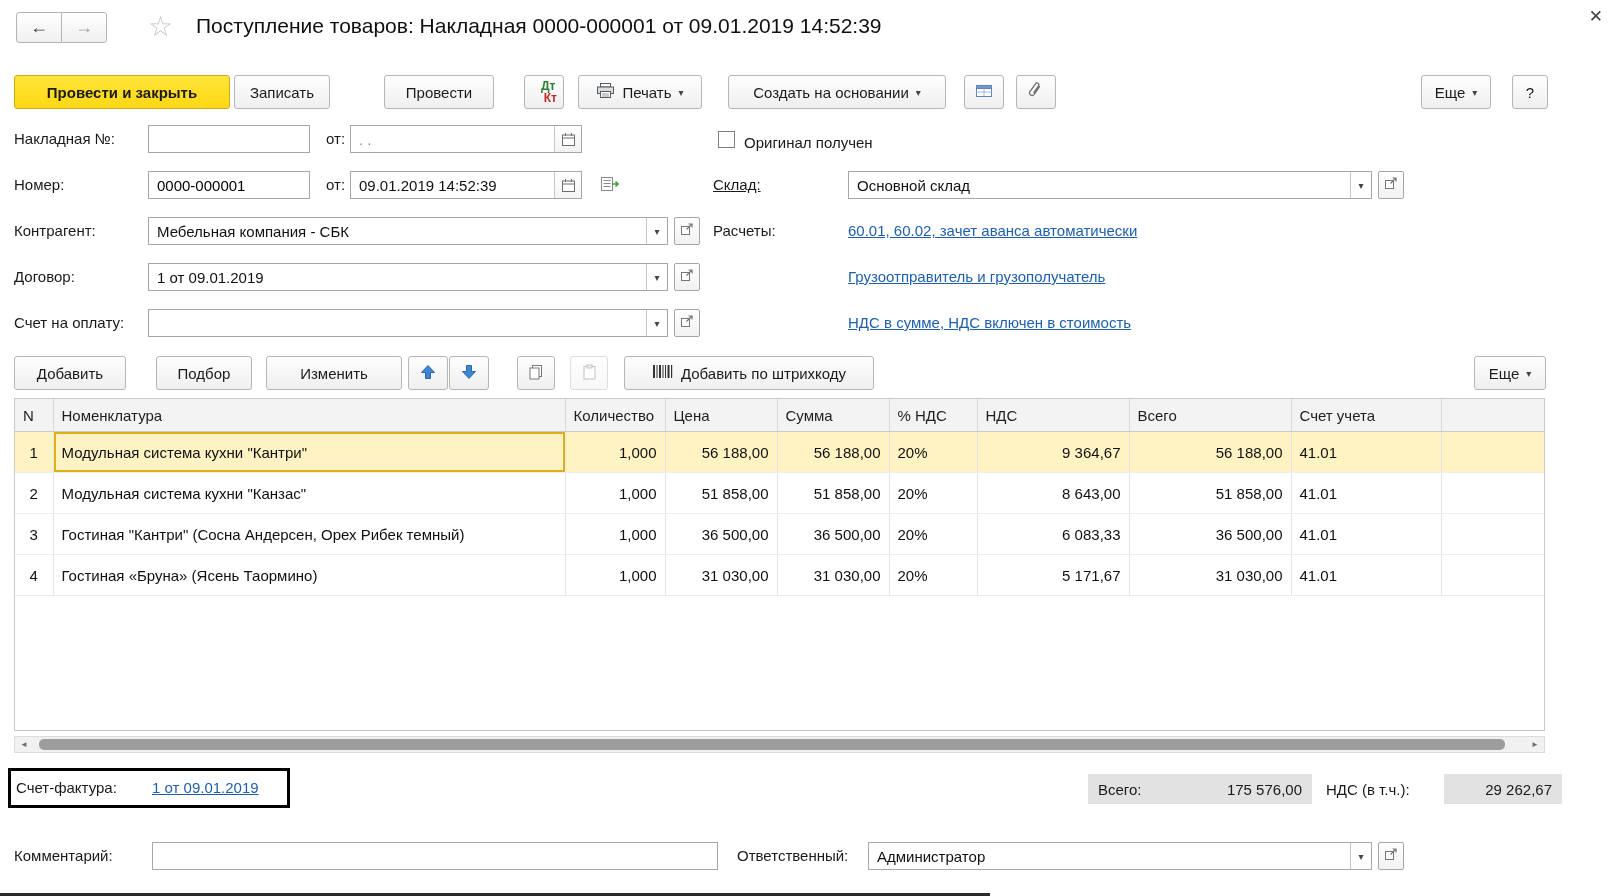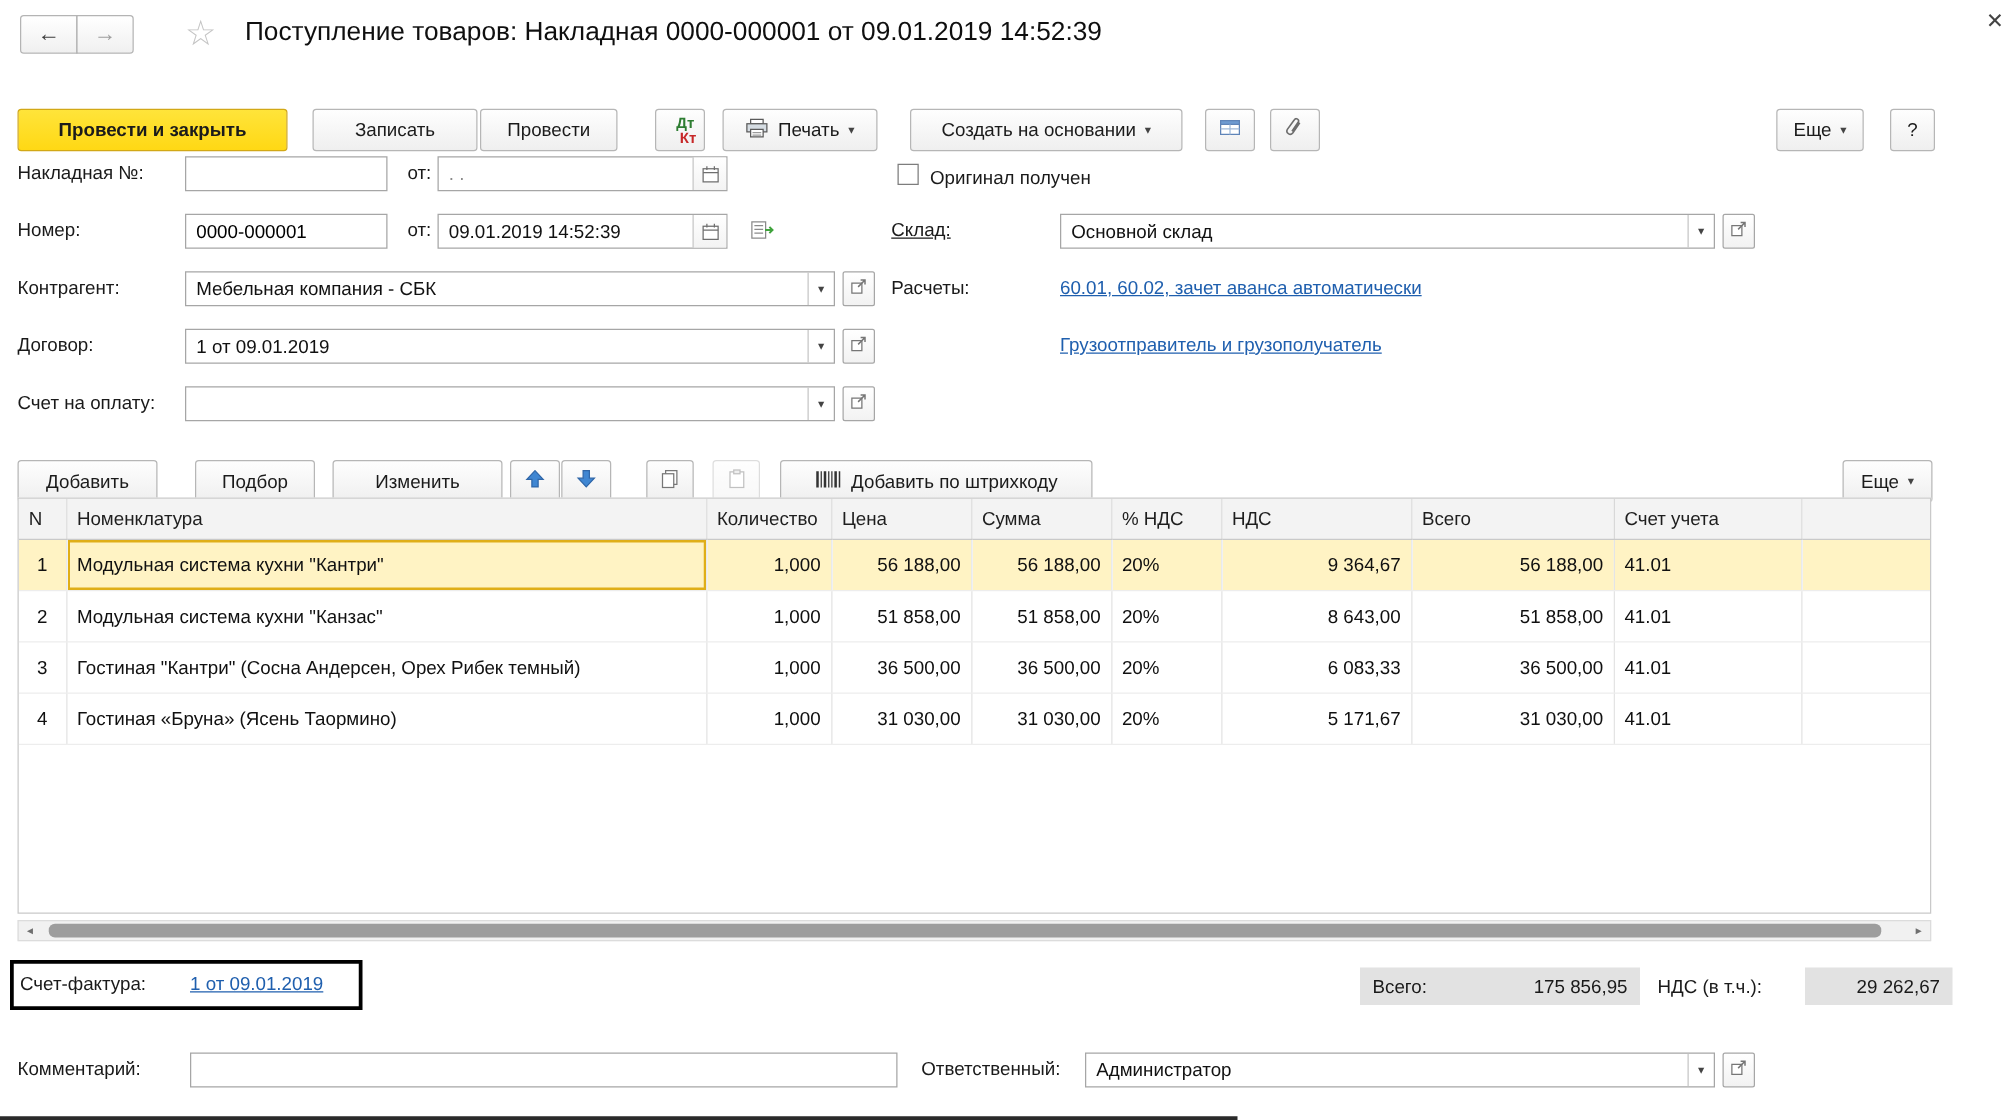--- a/index.html
+++ b/index.html
@@ -8,21 +8,21 @@
 
   .lbl { position:absolute; font-size:15px; color:#1a1a1a; line-height:28px; white-space:nowrap; }
   .lnk { position:absolute; font-size:15px; color:#1f5fae; text-decoration:underline;
          line-height:28px; white-space:nowrap; cursor:pointer; }
   .muted { color:#8a8a8a; }
 
   
   .btn { position:absolute; height:34px; box-sizing:border-box; display:flex; align-items:center;
          justify-content:center; gap:7px; background:linear-gradient(#fefefe,#efefef);
          border:1px solid #b6b6b6; border-radius:3px; font-size:15px; color:#1b1b1b;
-         cursor:pointer; padding:0 13px; white-space:nowrap;margin-top:12px; }
+         cursor:pointer; padding:0 13px; white-space:nowrap; }
   .btn-primary { background:linear-gradient(#ffe43a,#ffd814); border-color:#d2a816; font-weight:bold; }
   .btn-ico { padding:0; width:40px; }
   .caret { font-size:10px; color:#444; }
   .disabled { opacity:.45; cursor:default; }
 
   
   .fld { position:absolute; height:28px; box-sizing:border-box; background:#fff;
          border:1px solid #a6a6a6; display:flex; align-items:stretch; font-size:15px; }
   .fld .txt { flex:1; display:flex; align-items:center; padding:0 8px; overflow:hidden; white-space:nowrap; }
   .fld .dd  { width:20px; border-left:1px solid #c6c6c6; display:flex; align-items:center;
@@ -94,21 +94,21 @@
       </div>
     <div class="nav-btn fwd">
         <span>→</span>
       </div>
   </div>
   <div class="star">☆</div>
   <div class="title">Поступление товаров: Накладная 0000-000001 от 09.01.2019 14:52:39</div>
   <div class="close">✕</div>
 
   <div class="btn btn-primary" style="left:14px; top:75px; width:216px;">Провести и закрыть</div>
-  <div class="btn" style="left:250px; top:75px; width:132px;">Записать</div>
+  <div class="btn" style="left:234px; top:75px; width:96px;">Записать</div>
   <div class="btn" style="left:384px; top:75px; width:110px;">Провести</div>
   <div class="btn btn-ico dtkt" style="left:524px; top:75px;">
     <span class="dt">Дт</span>
     <span class="kt">Кт</span>
   </div>
   <div class="btn" style="left:578px; top:75px; width:124px;">
     <span><svg width="19" height="17" viewBox="0 0 19 17">
           <rect x="4.5" y="1.5" width="10" height="3.5" fill="#fff" stroke="#5a5a5a"></rect>
           <rect x="1.5" y="5" width="16" height="6.5" fill="#d6dde3" stroke="#5a5a5a"></rect>
           <rect x="4.5" y="9.5" width="10" height="6" fill="#fff" stroke="#5a5a5a"></rect>
@@ -225,20 +225,21 @@
   <div class="openbtn" style="left:1378px; top:171px;">
       <span><svg width="14" height="14" viewBox="0 0 14 14">
           <rect x="1.5" y="4.5" width="8" height="8" fill="#fff" stroke="#767676"></rect>
           <path d="M6.5 7.5 L12 2 M8.5 2 H12 V5.5" fill="none" stroke="#767676" stroke-width="1.2"></path>
         </svg></span>
     </div>
 
   <div class="lbl" style="left:713px; top:217px;">Расчеты:</div>
   <div class="lnk" style="left:848px; top:217px;">60.01, 60.02, зачет аванса автоматически</div>
   <div class="lnk" style="left:848px; top:263px;">Грузоотправитель и грузополучатель</div>
+  <div class="lnk" style="left:848px; top:309px;">НДС в сумме, НДС включен в стоимость</div>
 
   <div class="btn" style="left:14px; top:356px; width:112px;padding-left:13px;">Добавить</div>
   <div class="btn" style="left:156px; top:356px; width:96px;">Подбор</div>
   <div class="btn" style="left:266px; top:356px; width:136px;">Изменить</div>
   <div class="btn btn-ico" style="left:408px; top:356px;">
     <span><svg width="16" height="16" viewBox="0 0 16 16">
           <path d="M8 1.5 L14.5 8.5 H10.5 V14.5 H5.5 V8.5 H1.5 Z" fill="#3f86d2" stroke="#2f66a8"></path>
         </svg></span>
   </div>
   <div class="btn btn-ico" style="left:449px; top:356px;">
@@ -363,21 +364,21 @@
     <div class="sb-thumb"></div>
     <div class="sb-arrow" style="right:0;">►</div>
   </div>
 
   <div class="annotation"></div>
   <div class="lbl" style="left:16px; top:774px;">Счет-фактура:</div>
   <div class="lnk" style="left:152px; top:774px;">1 от 09.01.2019</div>
 
   <div class="totalbox" style="left:1088px; width:224px; justify-content:space-between;">
     <span>Всего:</span>
-    <span>175 856,95</span>
+    <span>175 576,00</span>
   </div>
   <div class="lbl" style="left:1326px; top:775px; line-height:30px;">НДС (в т.ч.):</div>
   <div class="totalbox" style="left:1444px; width:118px; justify-content:flex-end;">
     <span>29 262,67</span>
   </div>
 
   <div class="lbl" style="left:14px; top:842px;">Комментарий:</div>
   <input class="inp" style="left: 152px; top: 842px; width: 566px;" value="">
   <div class="lbl" style="left:737px; top:842px;">Ответственный:</div>
   <div class="fld" style="left:868px; top:842px; width:504px;">

